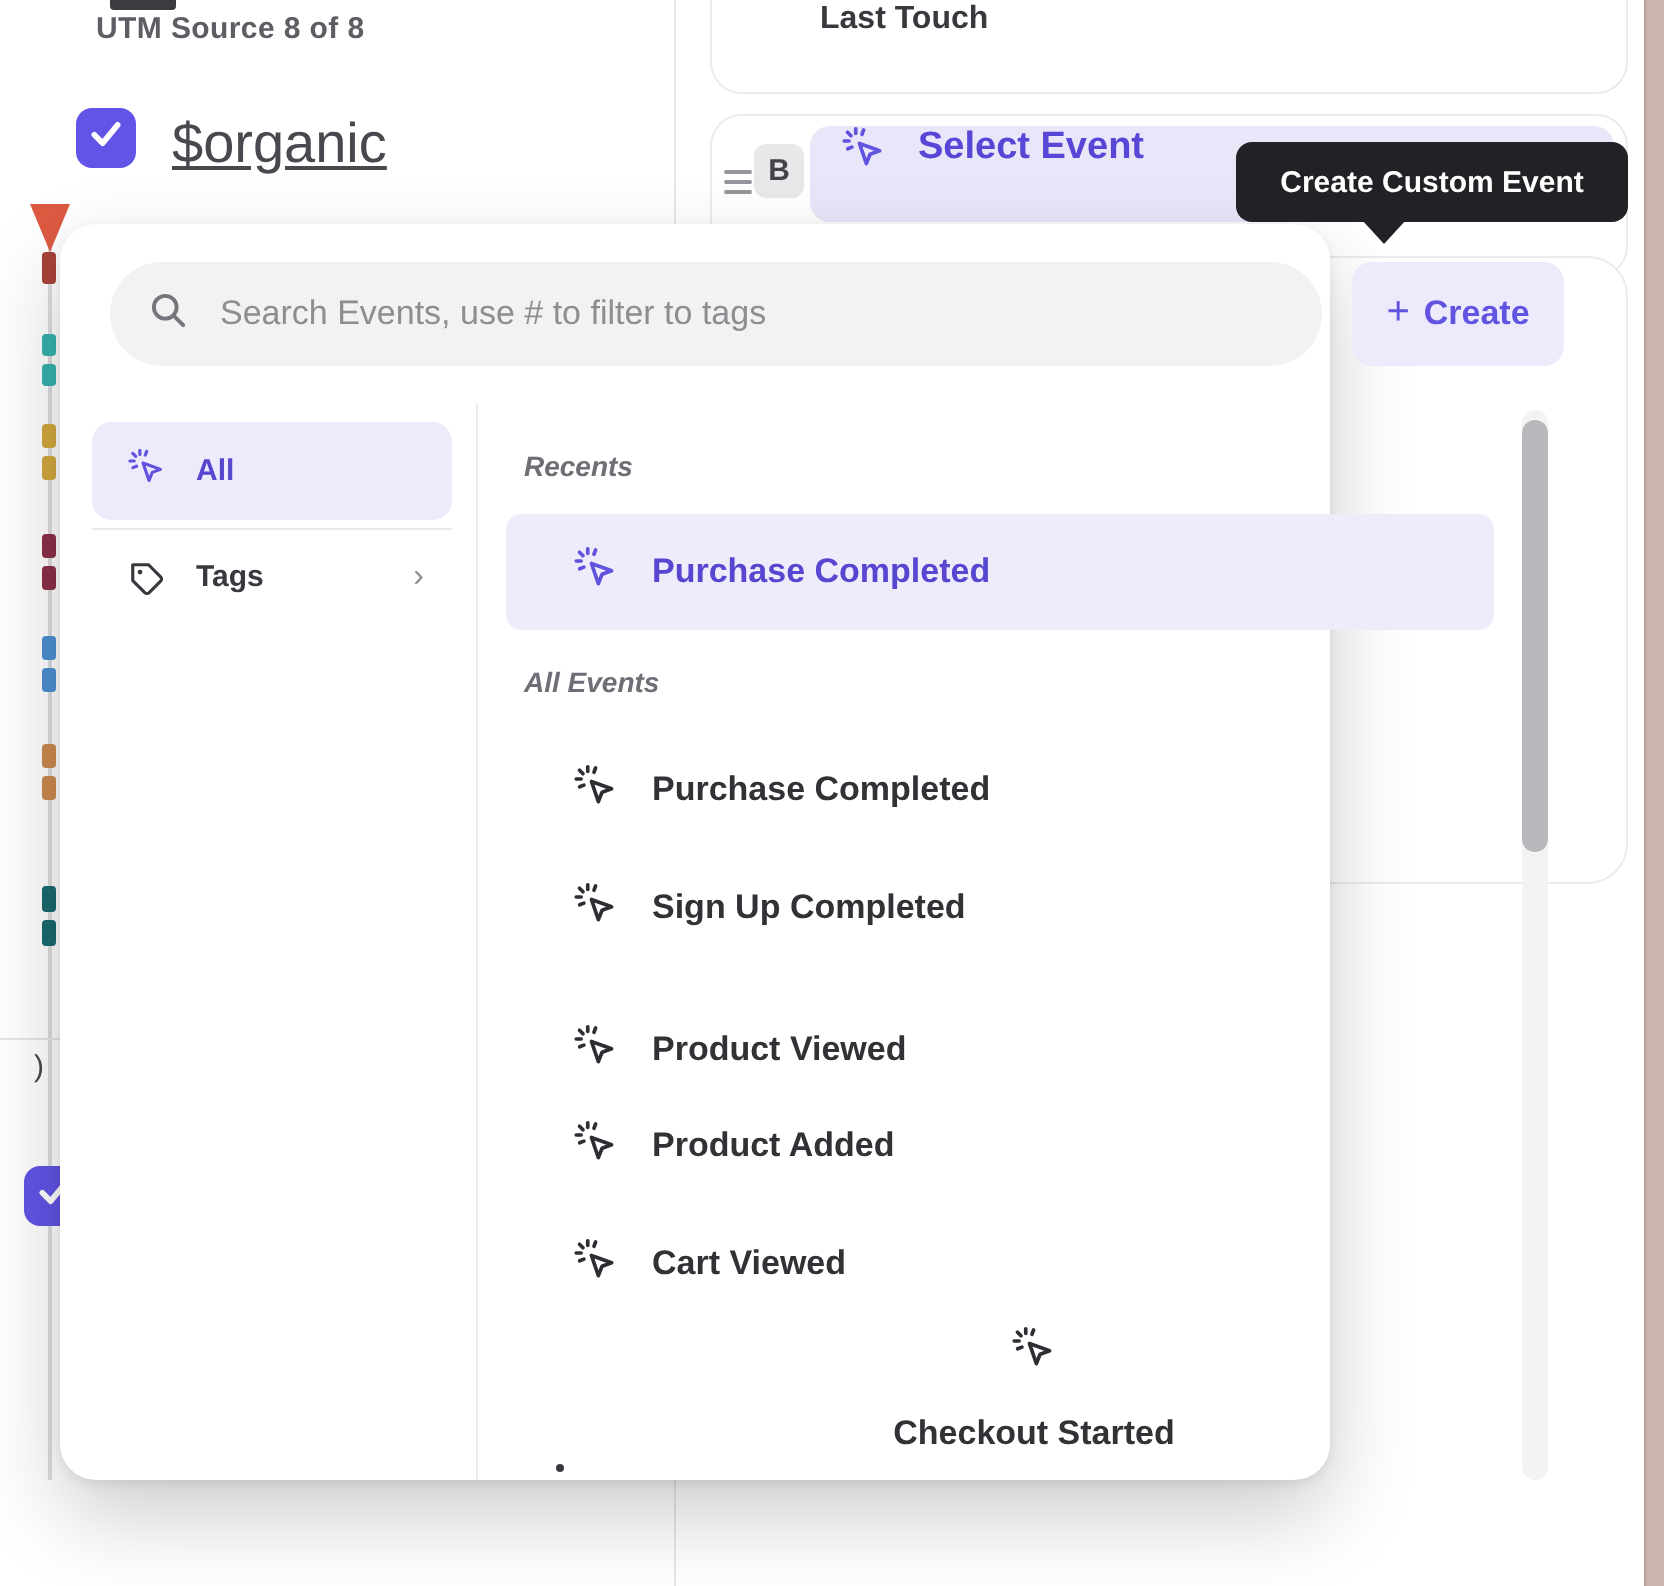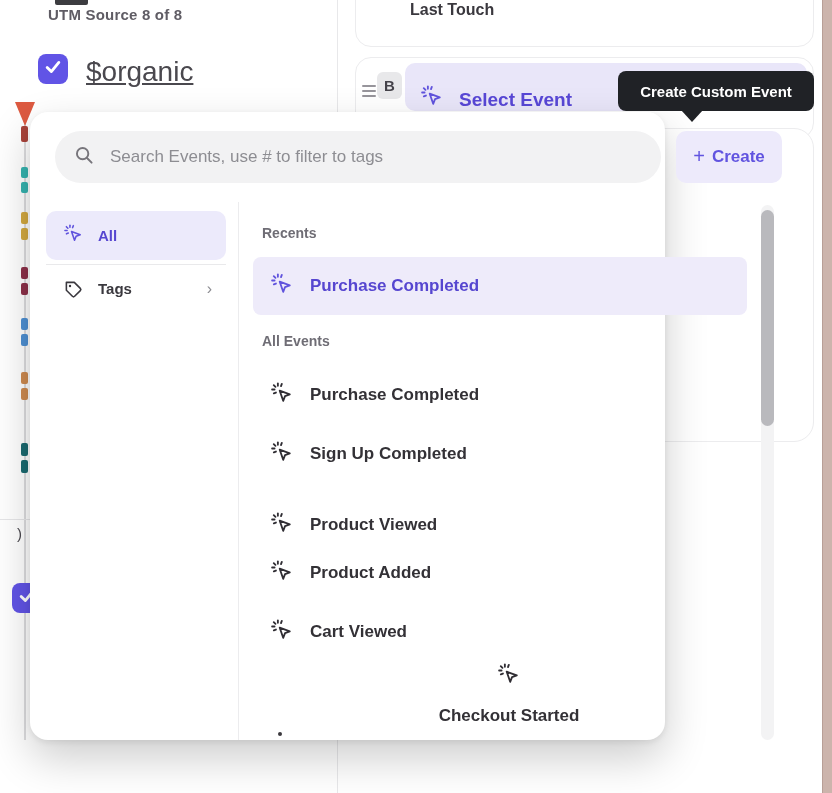--- a/index.html
+++ b/index.html
@@ -17,21 +17,21 @@
 
   .card{background:#fff;border:1px solid #ececee;border-radius:16px;}
   .last-touch-card{left:355px;top:-50px;width:457px;height:95px;}
   .last-touch-label{left:54px;top:50px;font-size:16px;font-weight:700;color:#3a383e;position:absolute;}
   .select-card{left:355px;top:57px;width:457px;height:80px;}
   .drag-handle{left:6px;top:27px;position:absolute;display:flex;flex-direction:column;gap:3px;}
   .drag-handle div{width:14px;height:2px;background:#97959b;border-radius:1px;}
   .b-badge{left:21px;top:14px;width:25px;height:27px;border-radius:6px;background:#e8e8ea;position:absolute;
            display:flex;align-items:center;justify-content:center;font-size:15px;font-weight:700;color:#45434a;}
   .select-pill{left:49px;top:5px;width:402px;height:48px;border-radius:10px;background:#e9e6f9;position:absolute;
-               display:flex;align-items:flex-end;padding-left:16px;gap:16px;box-sizing:border-box;color:#5847d6;}
+               display:flex;align-items:flex-start;padding-left:16px;gap:16px;box-sizing:border-box;color:#5847d6;}
   .select-pill .lbl{font-size:19px;font-weight:700;}
   .behind-card{left:560px;top:128px;width:252px;height:312px;border-radius:20px;}
 
   
   .chart-line{left:24px;top:112px;width:2px;height:628px;background:#dcdcde;}
   .marker{left:15px;top:102px;width:20px;height:24px;clip-path:polygon(0 0,100% 0,50% 100%);}
   .dash{left:21px;width:7px;border-radius:2px;position:absolute;}
   .hdiv-left{left:0;top:519px;width:30px;height:1px;background:#e6e6e8;}
   .paren{left:17px;top:525px;font-size:15px;color:#4a484e;}
   .cb-bottom{left:12px;top:583px;}
@@ -52,23 +52,23 @@
   .side-all{left:16px;top:99px;width:180px;height:49px;background:#eceafb;border-radius:10px;position:absolute;
             display:flex;align-items:center;padding-left:18px;gap:15px;box-sizing:border-box;color:#5646d0;}
   .side-all .lbl{font-size:15px;font-weight:700;}
   .side-div{left:16px;top:152px;width:180px;height:1px;background:#e9e9eb;position:absolute;}
   .side-tags{left:16px;top:168px;width:180px;height:48px;position:absolute;display:flex;align-items:flex-start;
              padding-left:18px;padding-right:14px;gap:15px;box-sizing:border-box;color:#3a383e;}
   .side-tags .lbl{font-size:15px;font-weight:700;}
   .side-tags .chev{margin-left:auto;color:#8d8d92;font-size:16px;}
   .v-div{left:208px;top:90px;width:1px;height:538px;background:#ececee;position:absolute;}
 
-  .sec-label{position:absolute;left:232px;font-size:14px;font-weight:700;color:#6f6d75;}
+  .sec-label{position:absolute;left:232px;font-size:14px;font-weight:700;color:#6f6d75;font-style:italic;}
   .row{position:absolute;left:223px;width:494px;height:58px;display:flex;align-items:center;
-       padding-left:18px;gap:17px;box-sizing:border-box;border-radius:8px;}
+       padding-left:34px;gap:17px;box-sizing:border-box;border-radius:8px;}
   .row .lbl{font-size:17px;font-weight:700;}
   .row-selected{background:#eeebfa;color:#5646d0;}
   .row-plain{color:#333136;}
   .row-plain .evicon{color:#2f2d33;}
   .partial-dot{left:248px;top:620px;width:4px;height:4px;border-radius:50%;background:#3a383e;position:absolute;}
   .sb-track{left:731px;top:93px;width:13px;height:535px;background:#f3f3f4;border-radius:7px;position:absolute;}
   .sb-thumb{left:731px;top:98px;width:13px;height:216px;background:#b9b9bd;border-radius:7px;position:absolute;}
 
   
   .tooltip{left:618px;top:71px;width:196px;height:40px;border-radius:8px;z-index:10;

